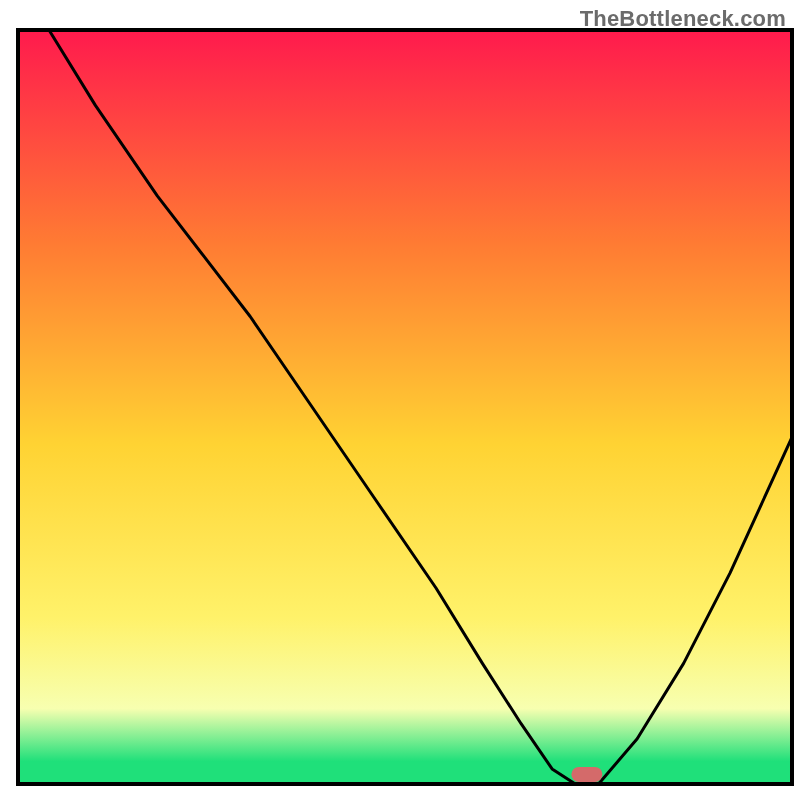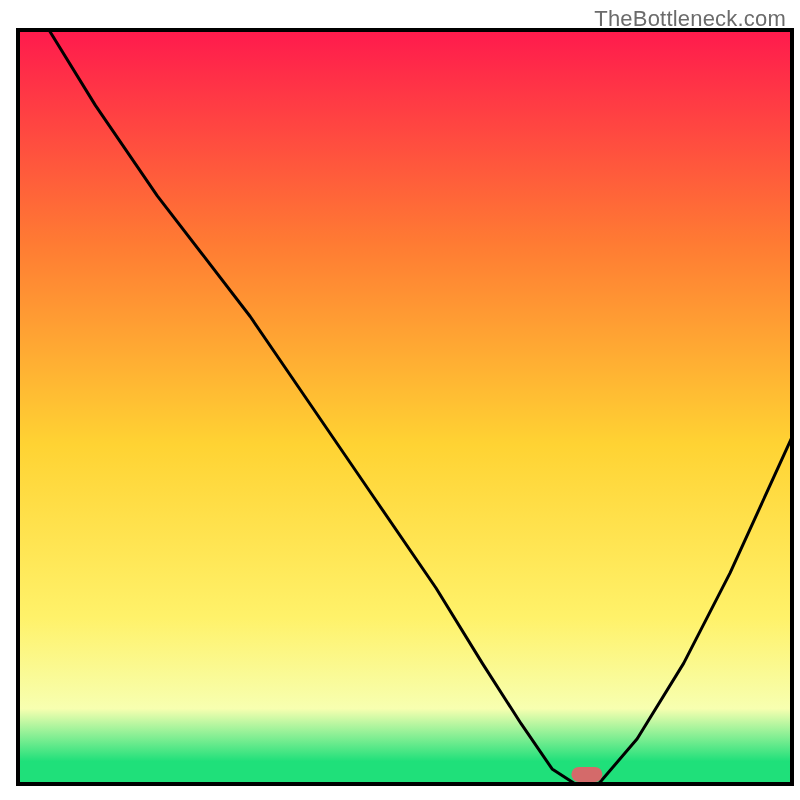--- a/index.html
+++ b/index.html
@@ -14,21 +14,21 @@
   .stage {
     position: relative;
     width: 800px;
     height: 800px;
   }
   .watermark {
     position: absolute;
     top: 6px;
     right: 14px;
     font-size: 22px;
-    font-weight: 400;
+    font-weight: 700;
     color: #6b6b6b;
     letter-spacing: 0.2px;
     text-align: center;
   }
   svg {
     position: absolute;
     left: 0; top: 0;
     width: 800px;
     height: 800px;
     display: block;

